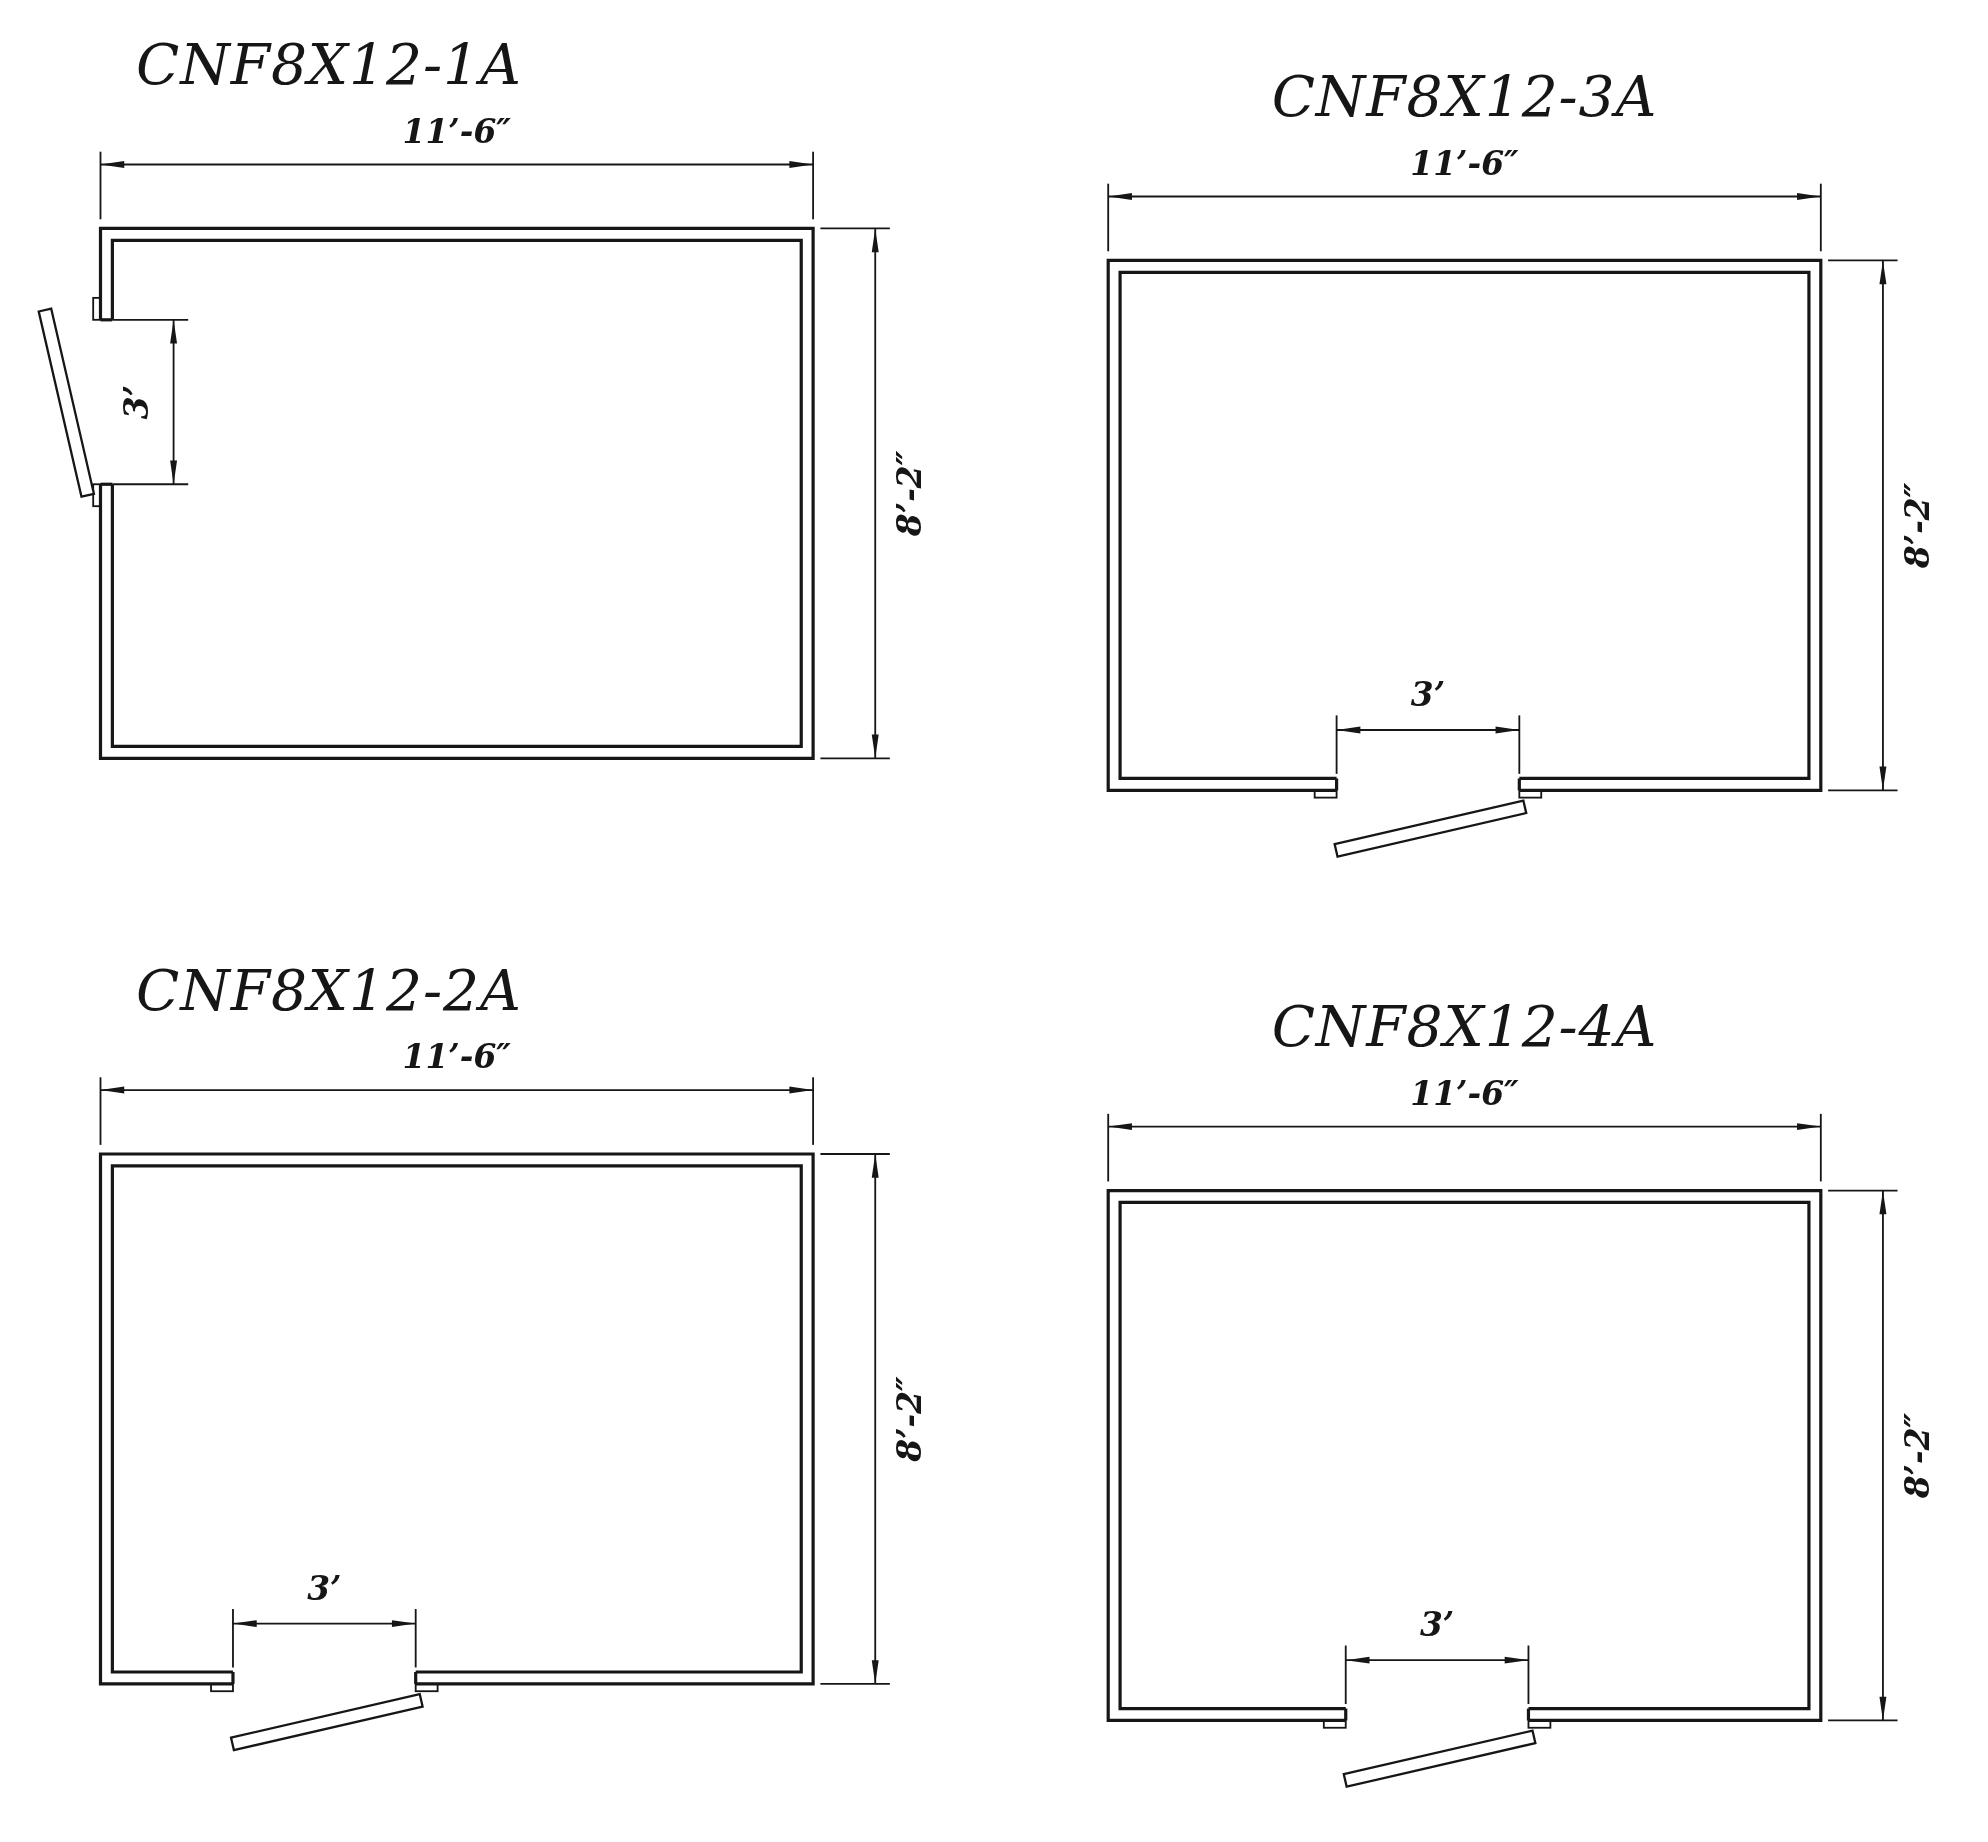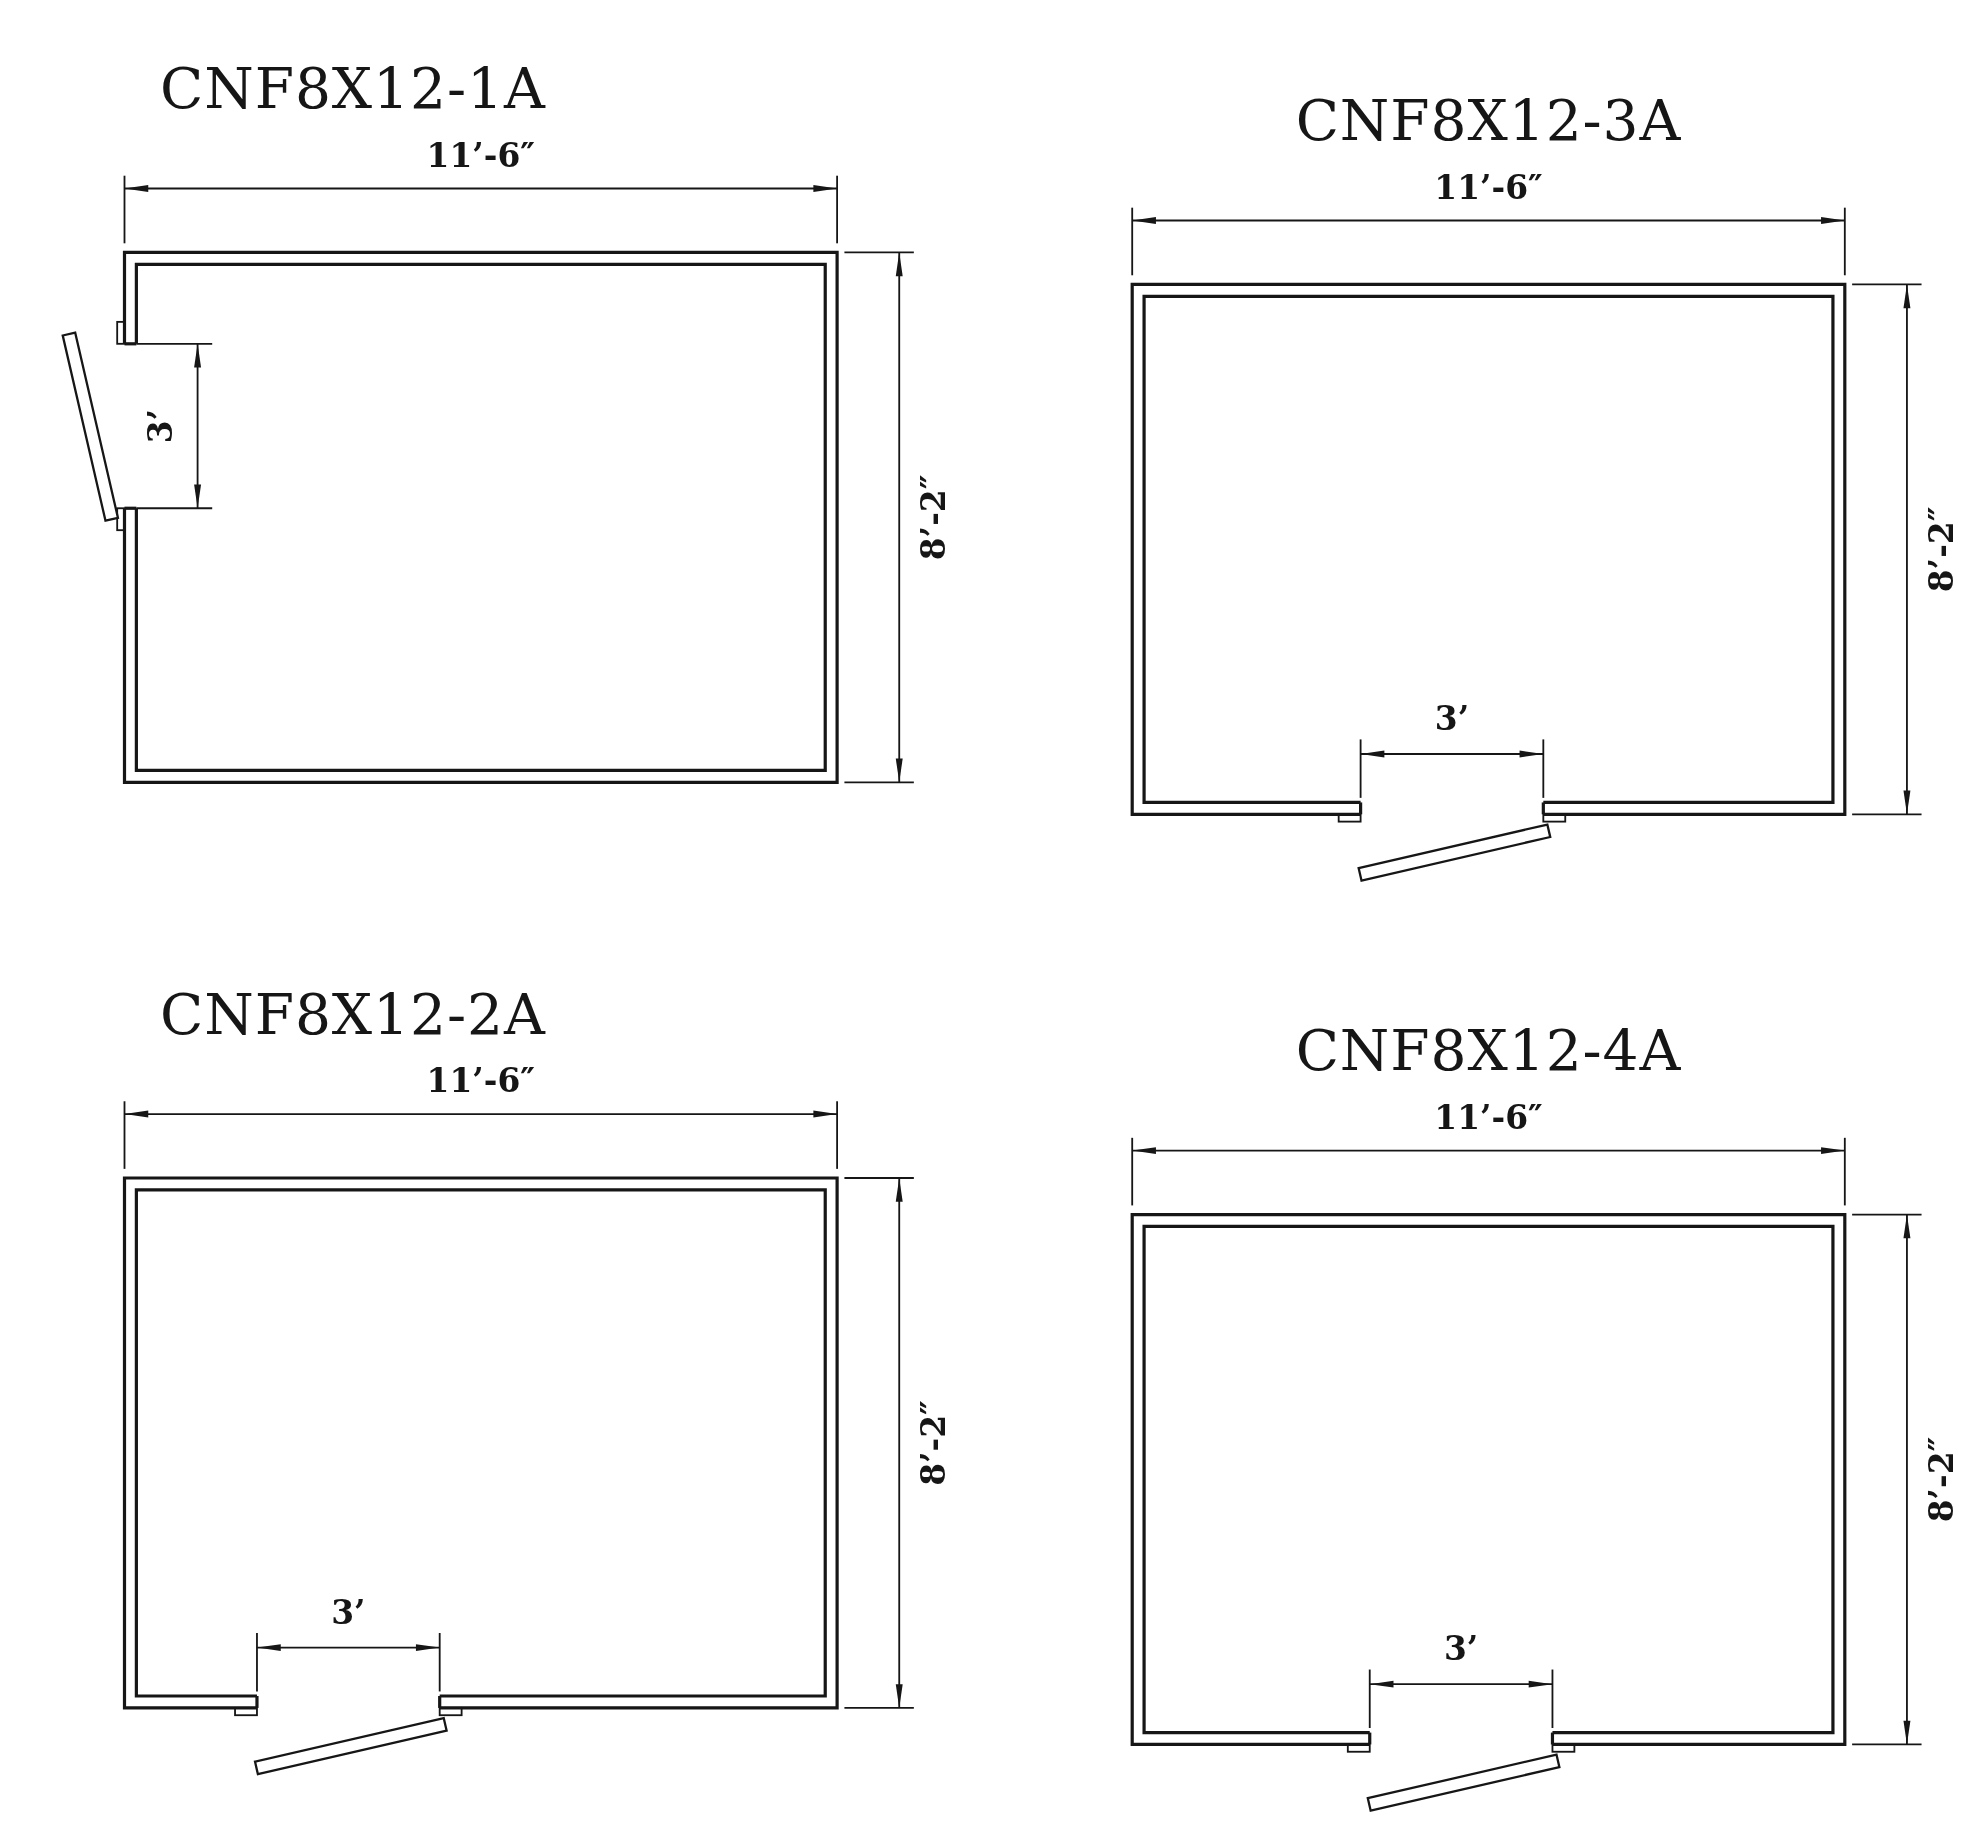--- a/index.html
+++ b/index.html
@@ -13,21 +13,21 @@
     overflow: hidden;
     font-family: "DejaVu Serif", serif;
   }
   .grid {
     display: grid;
     grid-template-columns: 994px 994px;
     grid-template-rows: 921px 921px;
     width: 1988px;
     height: 1842px;
   }
-  .panel { margin: 16px; padding: 8px; }
+  .panel { margin: 0; padding: 0; font-style: italic; }
   .panel svg { display: block; width: 994px; height: 921px; }
 
   .draw line, .draw path, .draw rect {
     stroke: #161616;
     fill: none;
     stroke-linecap: butt;
   }
   .draw .wall { stroke-width: 3.5; }
   .draw .thin { stroke-width: 2; }
   .draw .tab  { stroke-width: 2; }

